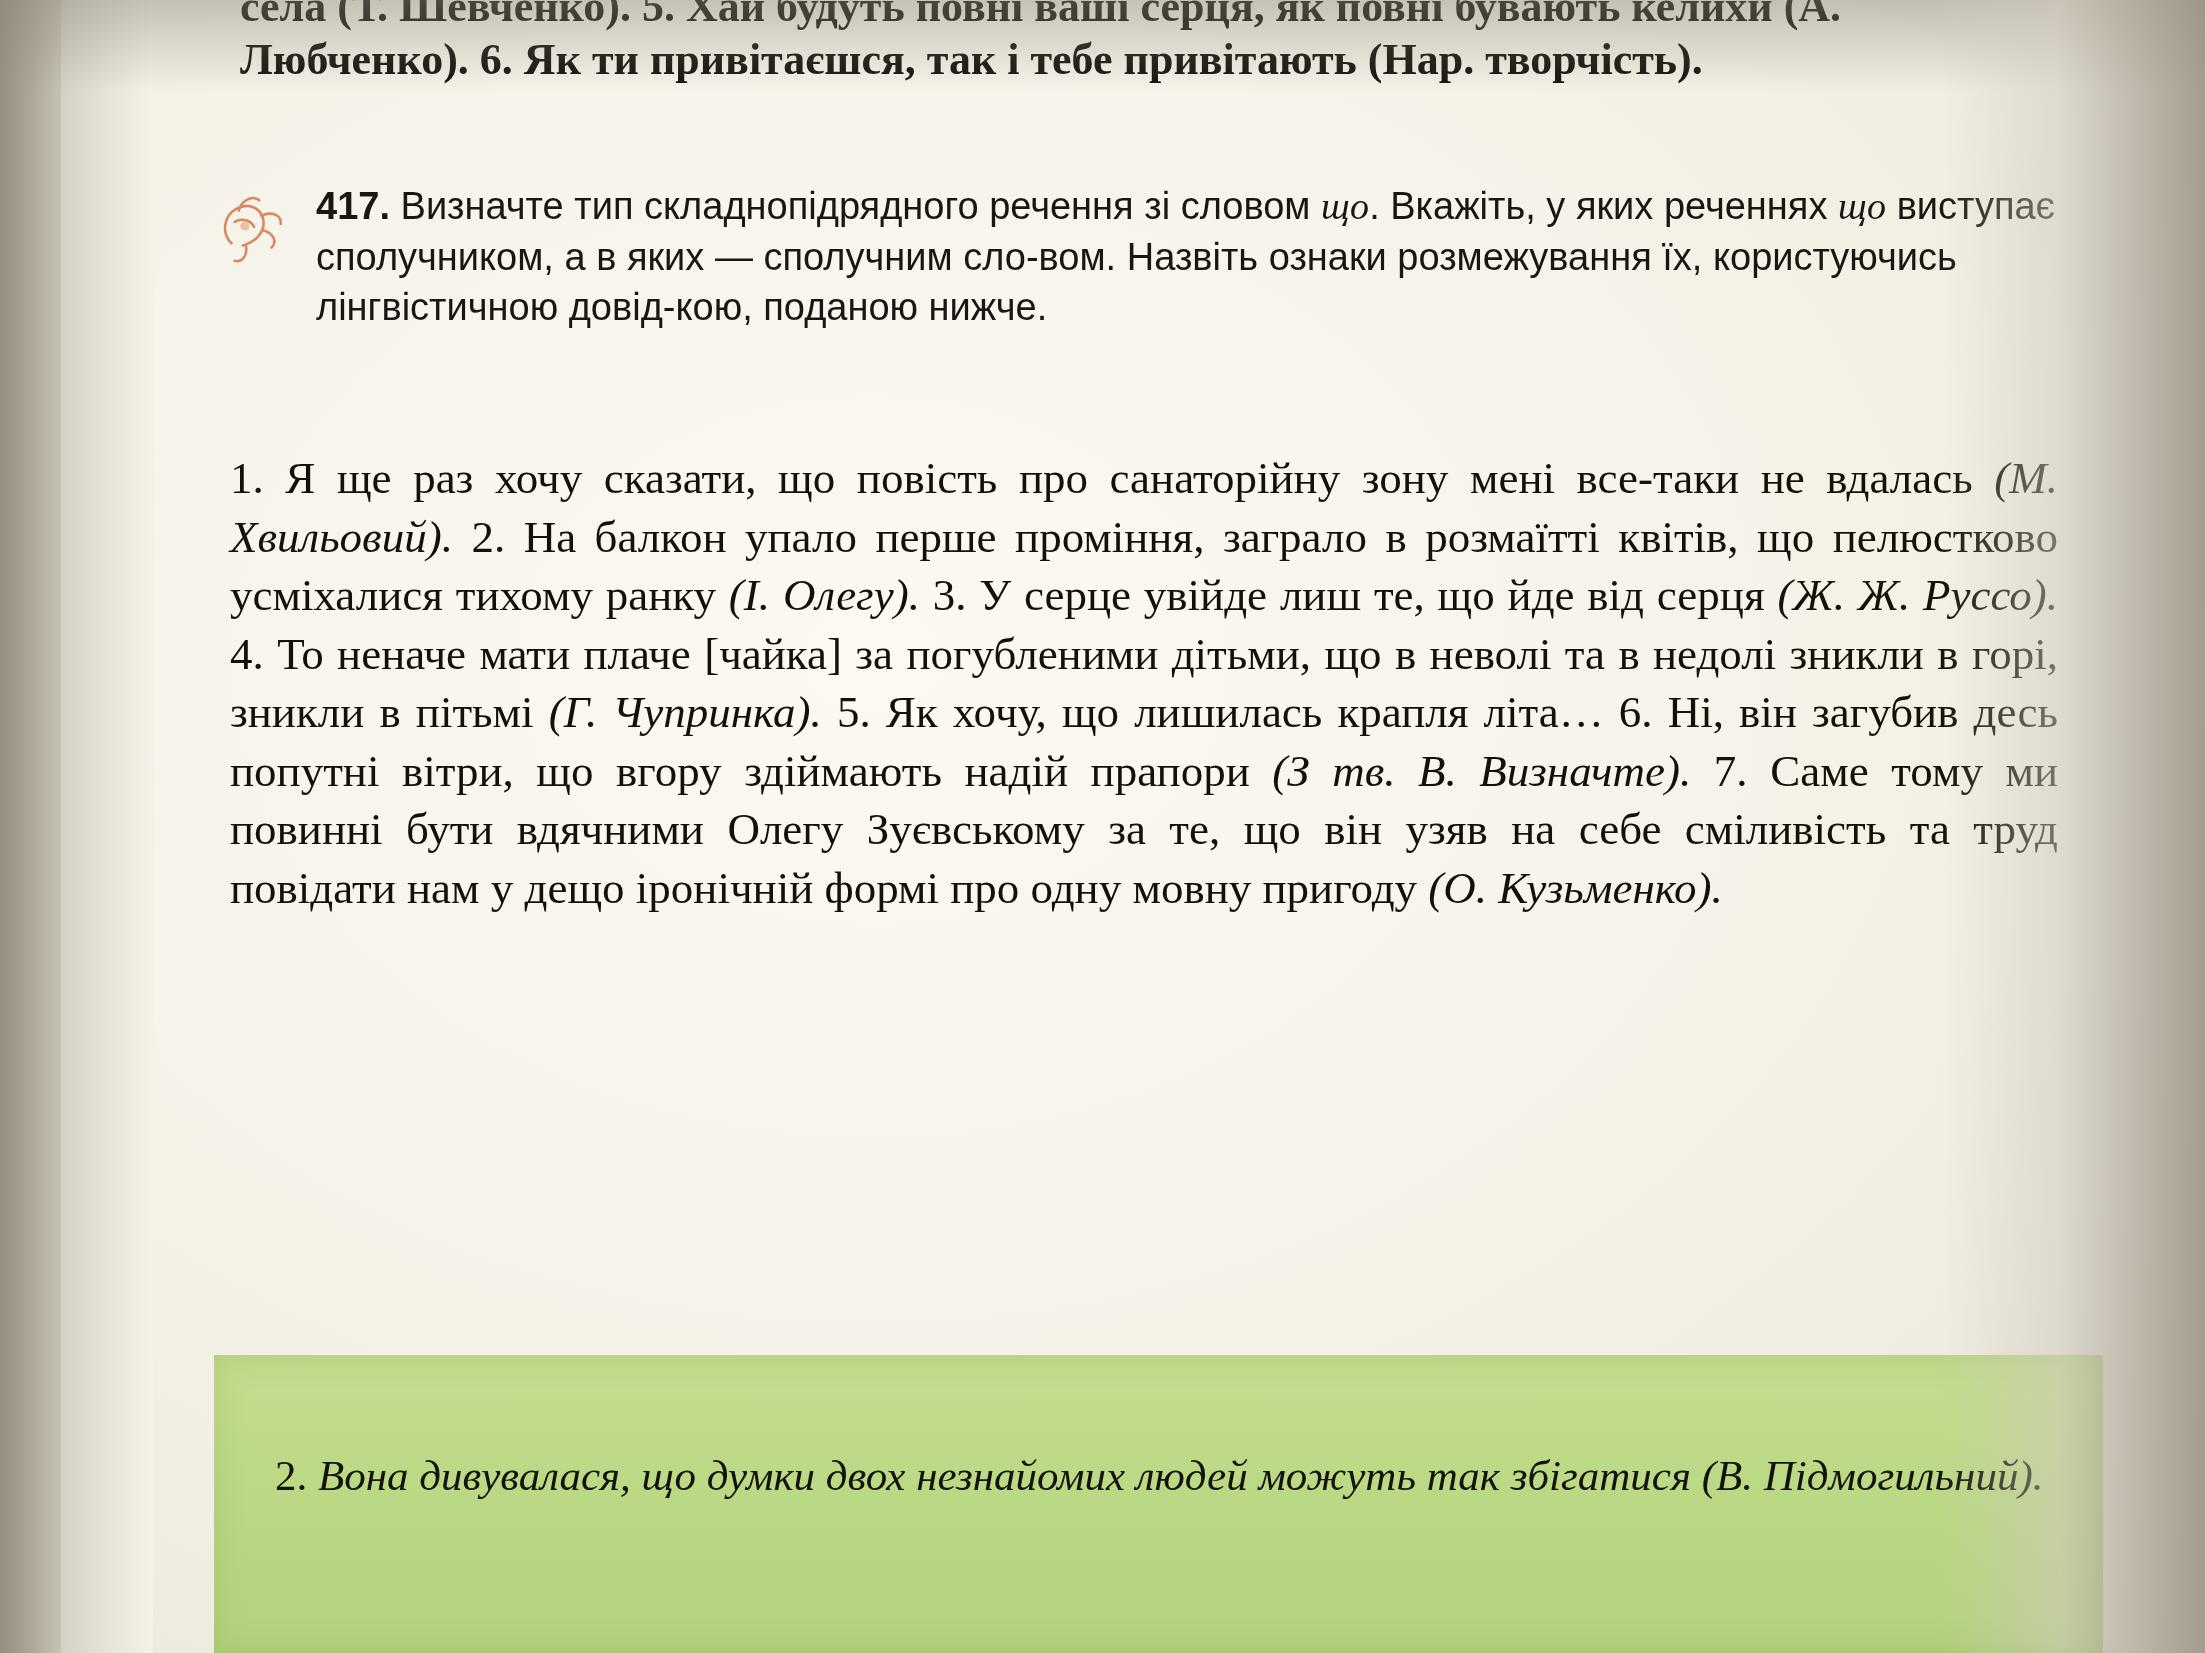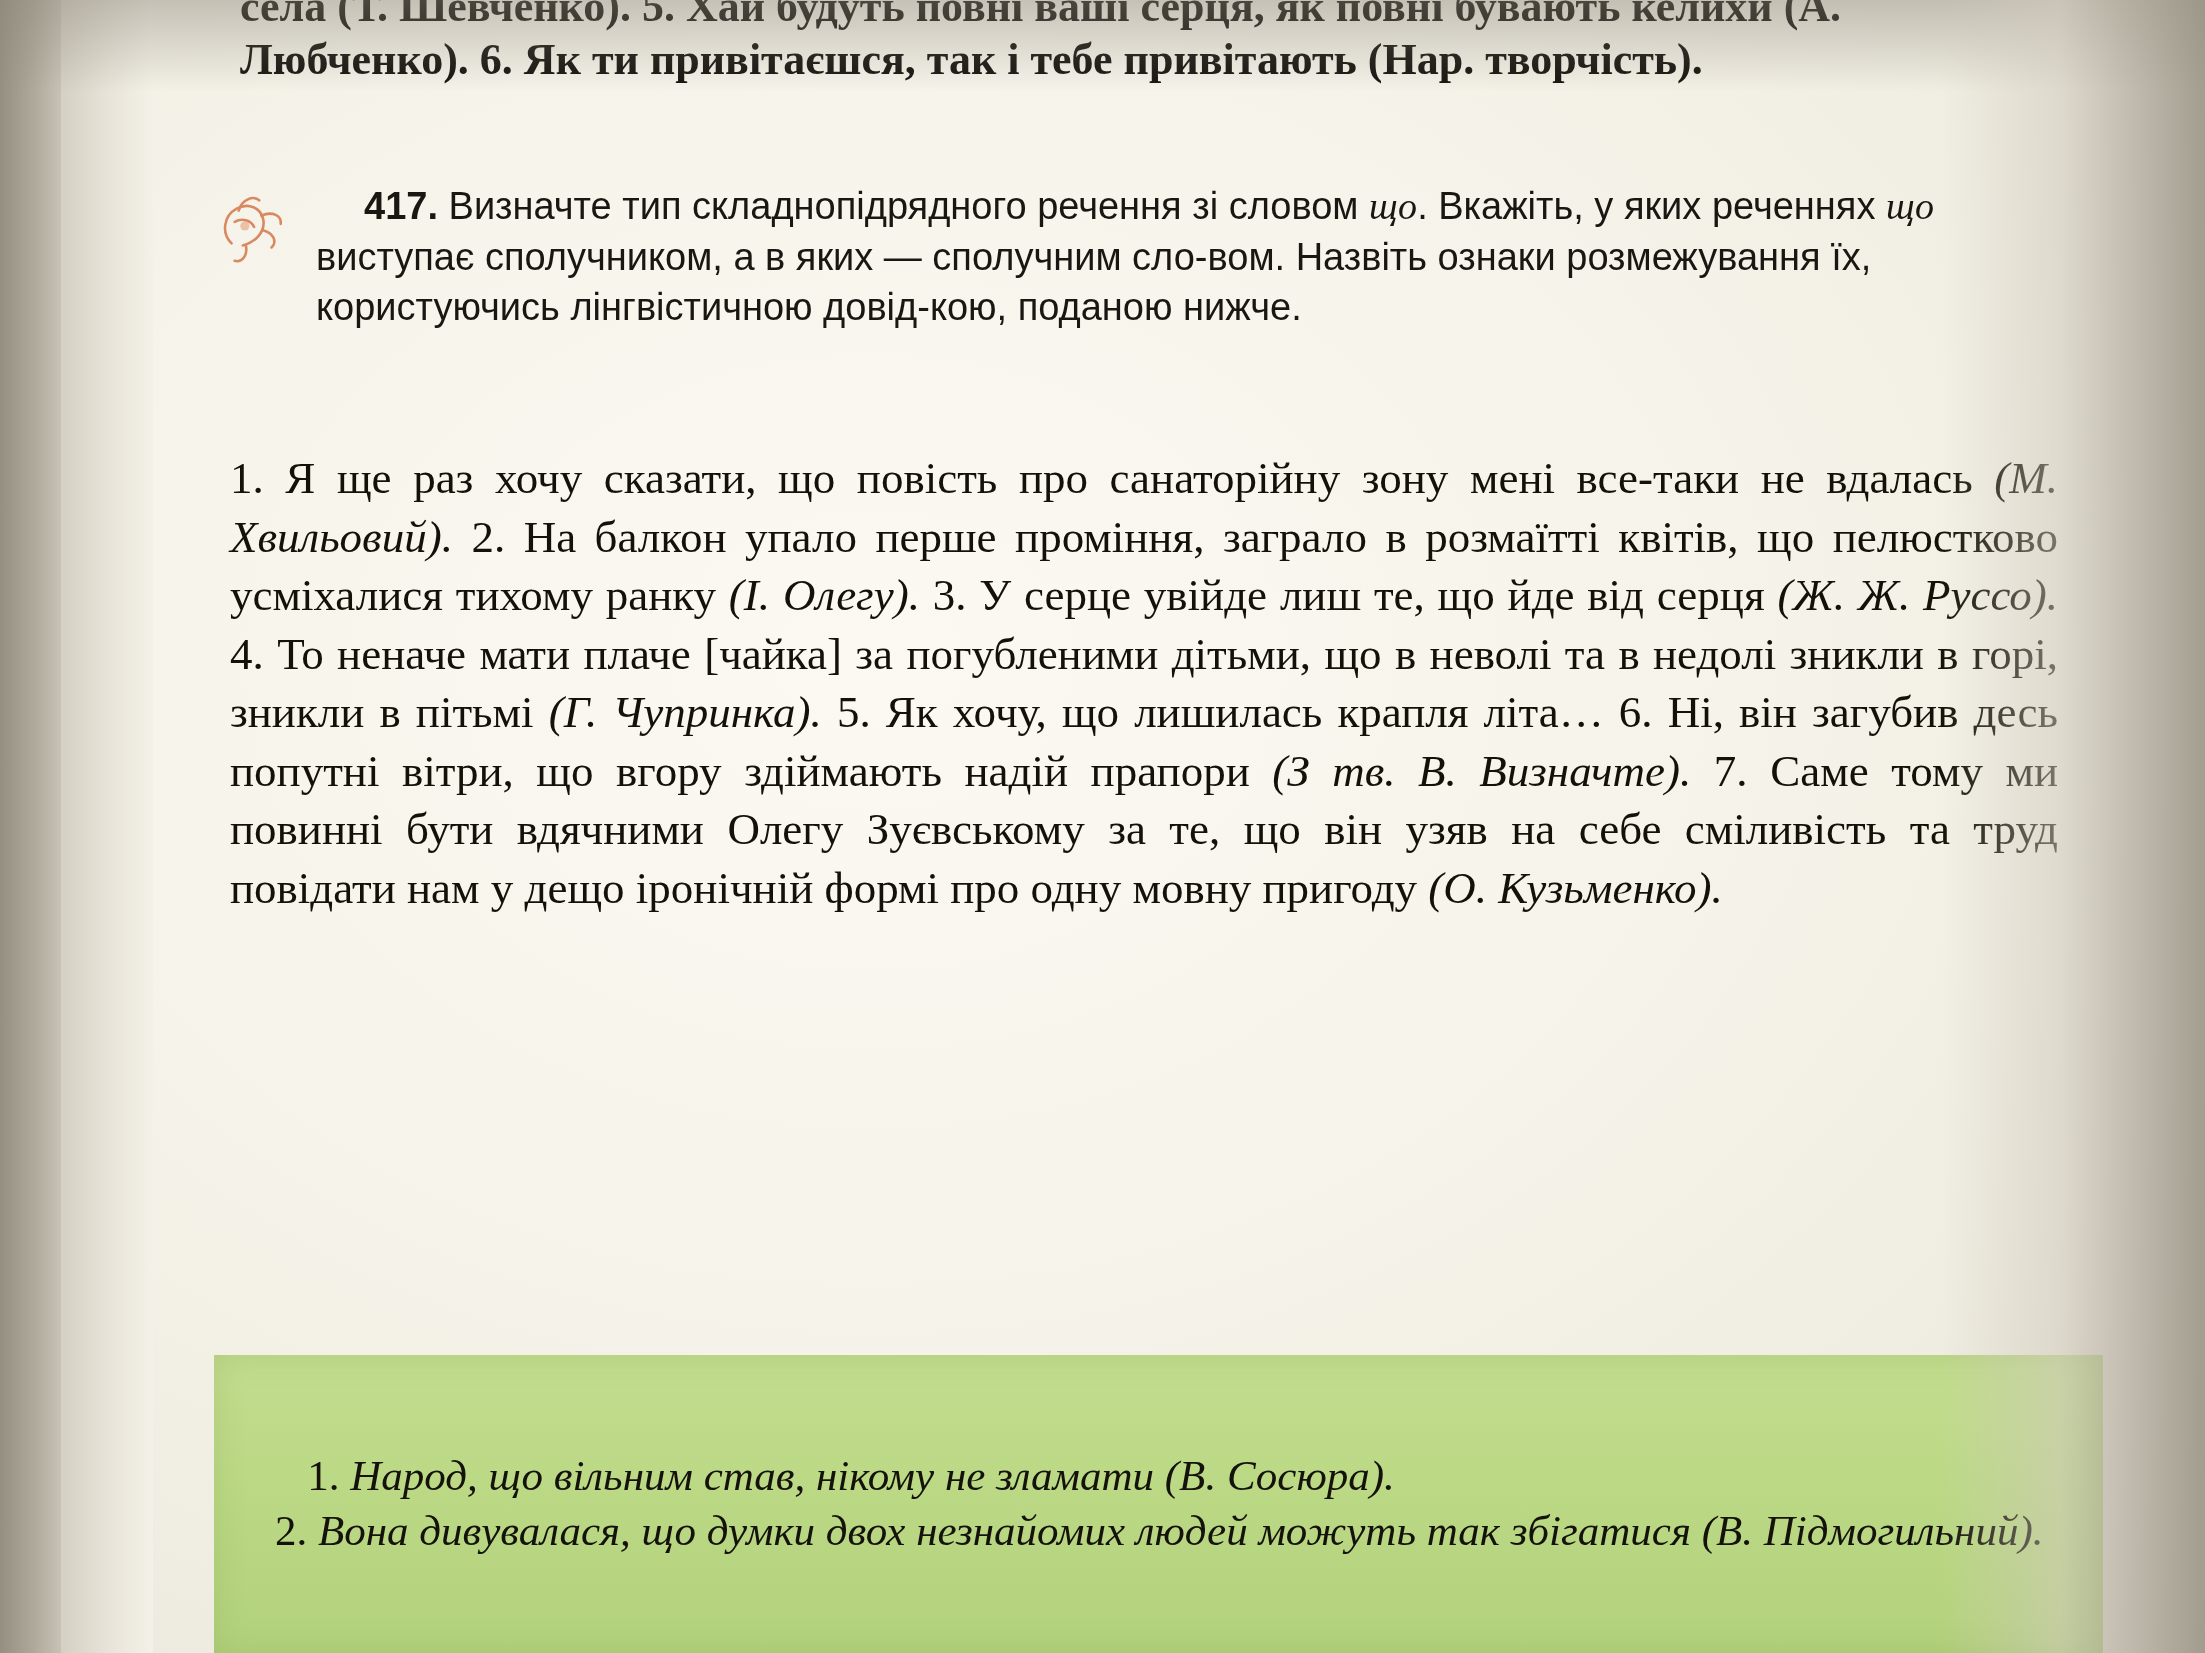--- a/index.html
+++ b/index.html
@@ -94,21 +94,20 @@
     top: 181px;
     width: 1776px;
     font-size: 38px;
     line-height: 1.33;
     font-family: "Liberation Sans", sans-serif;
     font-weight: 400;
     color: #1a1712;
   }
   #task-417 .num {
     font-weight: 700;
-    margin-left: 48px;
   }
   #task-417 .ital { font-style: italic; font-family: Liberation Serif, serif; }
 
   
   #task-marker {
     position: absolute;
     left: 212px;
     top: 186px;
     width: 77px;
     height: 82px;
@@ -238,24 +237,20 @@
     <span>
       <span>7.</span>
       <span>Саме тому ми повинні бути вдячними Олегу Зуєвському за те, що він узяв на себе сміливість та труд повідати нам у дещо іронічній формі про одну мовну пригоду</span>
       <i>(О. Кузьменко).</i>
     </span>
   </div>
 
   <div id="sample-box">
     <div id="sample-list">
       <span class="item">
-        &nbsp;&nbsp;&nbsp;<span class="idx">1.</span>
-        <span>Народ, що вільним став, нікому не зламати (В. Сосюра).</span>
-      </span>
-      <span class="item">
         <span class="idx">2.</span>
         <span>Вона дивувалася, що думки двох незнайомих людей можуть так збігатися (В. Підмогильний).</span>
       </span>
     </div>
   </div>
 
   <div id="top-shadow"></div>
   <div id="right-shadow"></div>
   <div id="blur-overlay"></div>
 </div>

